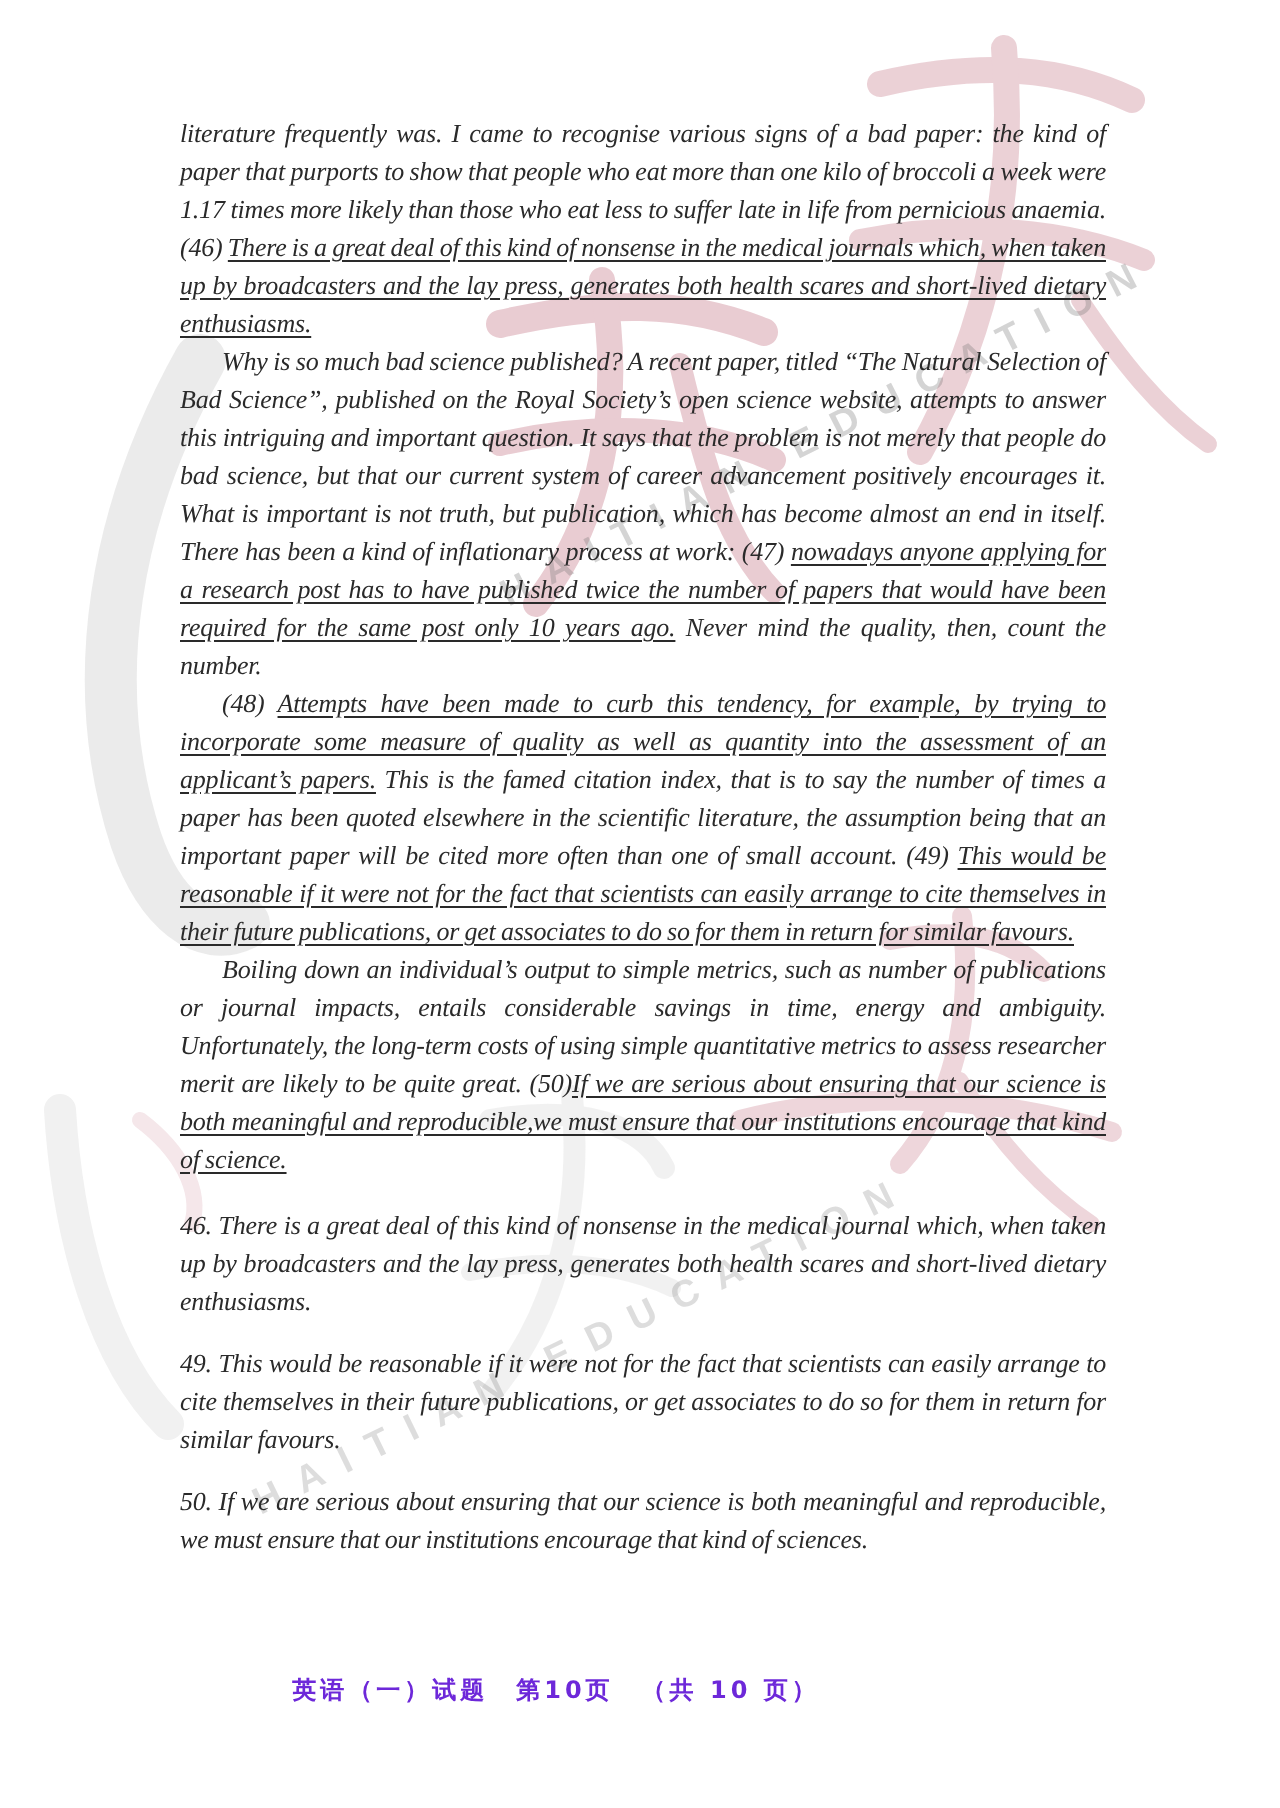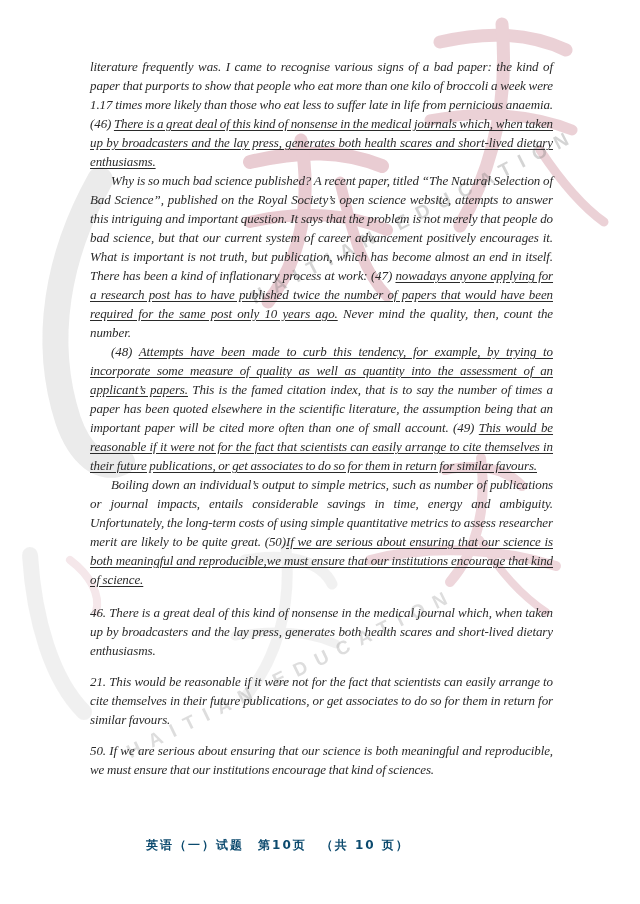--- a/index.html
+++ b/index.html
@@ -35,21 +35,21 @@
   .u {
     text-decoration:underline;
     text-underline-offset:2px;
   }
   .questions { margin-top:14px; }
   .qitem { margin:12px 0 0 0; }
 
   
   .footer {
     position:absolute; left:0; top:837px; width:556px; z-index:1;
-    text-align:center; font-weight:bold; font-size:12px; color:#0c4a6e;
+    text-align:center; font-weight:bold; font-size:12px; color:#6d28d9;
     font-family:"DejaVu Sans","Liberation Sans",sans-serif;
     letter-spacing:2px;
   }
 </style>
 </head>
 <body>
 
 <div class="page">
 
   <div class="watermark">
@@ -94,19 +94,19 @@
 
   <div class="content">
     <div>
         <p class="para"><span>literature frequently was. I came to recognise various signs of a bad paper: the kind of paper that purports to show that people who eat more than one kilo of broccoli a week were 1.17 times more likely than those who eat less to suffer late in life from pernicious anaemia. (46) </span><span class="u">There is a great deal of this kind of nonsense in the medical journals which, when taken up by broadcasters and the lay press, generates both health scares and short-lived dietary enthusiasms.</span></p>
         <p class="para indent"><span>Why is so much bad science published? A recent paper, titled “The Natural Selection of Bad Science”, published on the Royal Society’s open science website, attempts to answer this intriguing and important question. It says that the problem is not merely that people do bad science, but that our current system of career advancement positively encourages it. What is important is not truth, but publication, which has become almost an end in itself. There has been a kind of inflationary process at work: (47) </span><span class="u">nowadays anyone applying for a research post has to have published twice the number of papers that would have been required for the same post only 10 years ago.</span><span> Never mind the quality, then, count the number.</span></p>
         <p class="para indent"><span>(48) </span><span class="u">Attempts have been made to curb this tendency, for example, by trying to incorporate some measure of quality as well as quantity into the assessment of an applicant’s papers.</span><span> This is the famed citation index, that is to say the number of times a paper has been quoted elsewhere in the scientific literature, the assumption being that an important paper will be cited more often than one of small account. (49) </span><span class="u">This would be reasonable if it were not for the fact that scientists can easily arrange to cite themselves in their future publications, or get associates to do so for them in return for similar favours.</span></p>
         <p class="para indent"><span>Boiling down an individual’s output to simple metrics, such as number of publications or journal impacts, entails considerable savings in time, energy and ambiguity. Unfortunately, the long-term costs of using simple quantitative metrics to assess researcher merit are likely to be quite great. (50)</span><span class="u">If we are serious about ensuring that our science is both meaningful and reproducible,we must ensure that our institutions encourage that kind of science.</span></p>
       </div>
     <div class="questions">
         <p class="qitem"><span>46. </span><span>There is a great deal of this kind of nonsense in the medical journal which, when taken up by broadcasters and the lay press, generates both health scares and short-lived dietary enthusiasms.</span></p>
-        <p class="qitem"><span>21. </span><span>This would be reasonable if it were not for the fact that scientists can easily arrange to cite themselves in their future publications, or get associates to do so for them in return for similar favours.</span></p>
+        <p class="qitem"><span>49. </span><span>This would be reasonable if it were not for the fact that scientists can easily arrange to cite themselves in their future publications, or get associates to do so for them in return for similar favours.</span></p>
         <p class="qitem"><span>50. </span><span>If we are serious about ensuring that our science is both meaningful and reproducible, we must ensure that our institutions encourage that kind of sciences.</span></p>
       </div>
   </div>
 
   <div class="footer">英语（一）试题　第10页　（共 10 页）</div>
 </div>
 
 </body></html>

